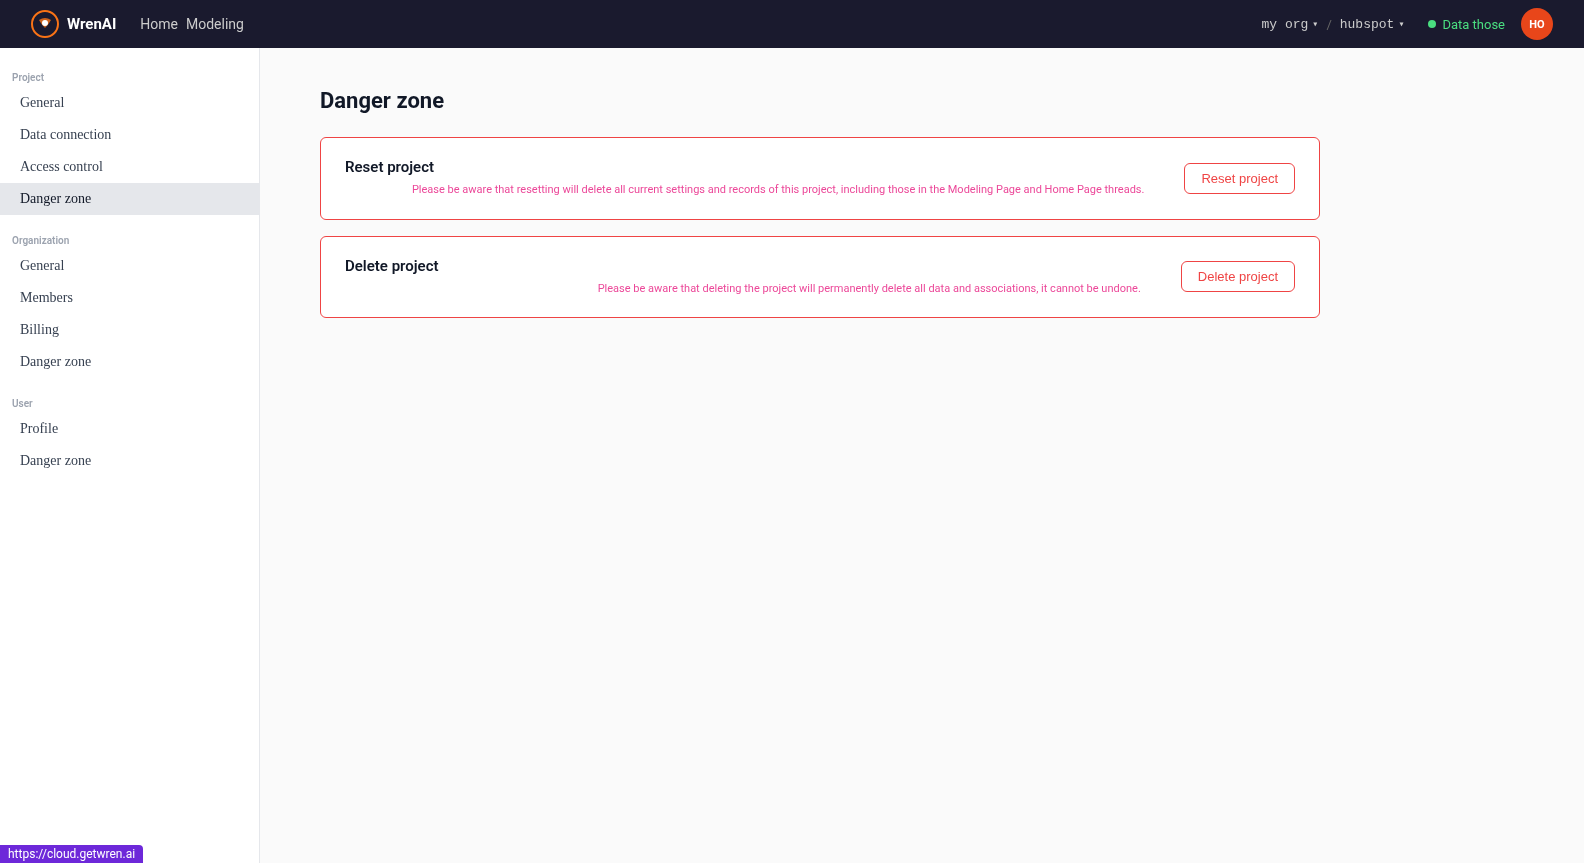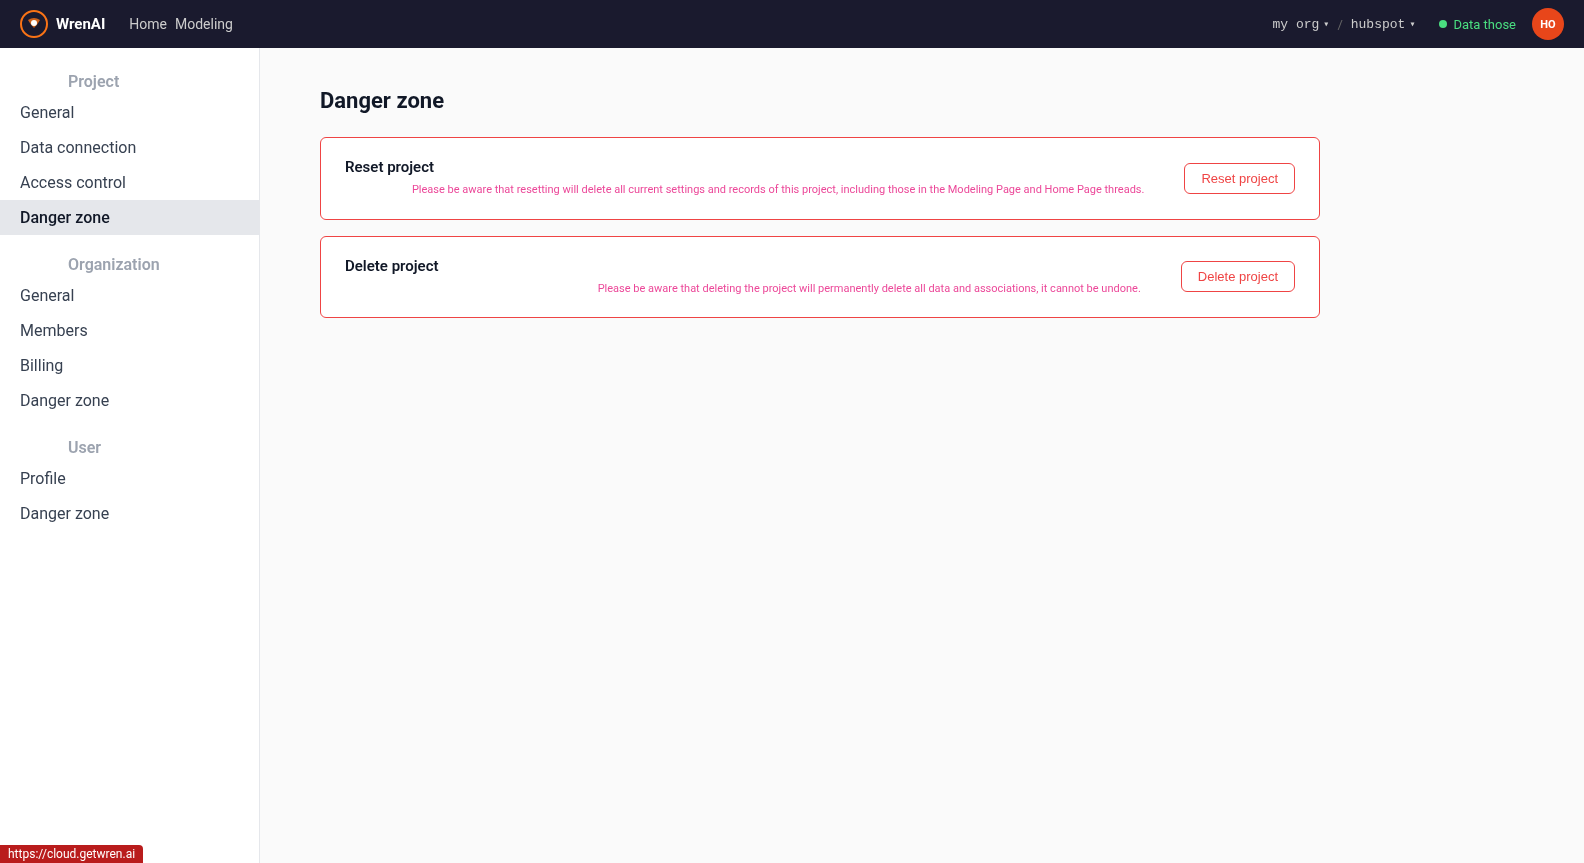--- a/index.html
+++ b/index.html
@@ -2,43 +2,43 @@
 <html><head>
   <meta charset="utf-8">
   <style>
     * { box-sizing: border-box; margin: 0; padding: 0; }
     body { font-family: -apple-system, BlinkMacSystemFont, 'Segoe UI', Roboto, sans-serif; background: #f5f5f5; height: 863px; overflow: hidden; }
 
     
     .topnav {
       display: flex; align-items: center;
       background: #1a1a2e; color: #fff;
-      height: 48px; padding: 0 20px;
+      height: 48px; padding: 0 31px;
       gap: 24px;
     }
     .topnav-logo { display: flex; align-items: center; gap: 8px; font-weight: 700; font-size: 15px; color: #fff; text-decoration: none; }
     .logo-icon { width: 28px; height: 28px; }
     .topnav-links { display: flex; gap: 8px; }
     .topnav-link { color: #ccc; font-size: 14px; cursor: pointer; text-decoration: none; }
     .topnav-center { display: flex; align-items: center; gap: 8px; margin-left: auto; font-size: 13px; color: #ccc; }
     .topnav-center .org { cursor: pointer; display: flex; align-items: center; gap: 4px; font-family: Liberation Mono, monospace; }
     .topnav-center .separator { color: #666; }
     .topnav-center .chevron { font-size: 10px; }
     .topnav-right { display: flex; align-items: center; gap: 16px; }
     .data-synced { display: flex; align-items: center; gap: 6px; font-size: 13px; color: #4ade80; }
     .sync-dot { width: 8px; height: 8px; border-radius: 50%; background: #4ade80; }
     .avatar { width: 32px; height: 32px; border-radius: 50%; background: #e8461a; color: #fff; display: flex; align-items: center; justify-content: center; font-size: 11px; font-weight: 700; cursor: pointer; }
 
     
     .layout { display: flex; height: calc(863px - 48px); }
 
     
     .sidebar { width: 260px; background: #fff; border-right: 1px solid #e5e7eb; padding: 16px 0; flex-shrink: 0; overflow-y: auto; }
-    .sidebar-section-label { font-size: 16px; color: #9ca3af; font-weight: 600; text-transform: none; padding: 8px 20px 4px; letter-spacing: 0; margin-left: 48px; }
-    .sidebar-item { padding: 8px 20px; font-size: 16px; color: #374151; cursor: pointer; border-radius: 0; }
+    .sidebar-section-label { font-size: 10px; color: #9ca3af; font-weight: 600; text-transform: none; padding: 8px 12px 4px; letter-spacing: 0; }
+    .sidebar-item { padding: 8px 20px; font-size: 14px; color: #374151; cursor: pointer; border-radius: 0; font-family: Liberation Serif, serif; }
     .sidebar-item.active { background: #e5e7eb; font-weight: 500; color: #111827; }
 
     
     .main { flex: 1; padding: 40px 60px; overflow-y: auto; background: #fafafa; }
     .page-title { font-size: 22px; font-weight: 700; color: #111827; margin-bottom: 24px; }
 
     
     .danger-card {
       background: #fff;
       border: 1.5px solid #ef4444;
@@ -63,21 +63,21 @@
       cursor: pointer;
       white-space: nowrap;
       flex-shrink: 0;
       align-self: center;
     }
 
     
     .statusbar {
       position: fixed;
       bottom: 0; left: 0;
-      background: #b91c1c;
+      background: #6d28d9;
       color: #fff;
       font-size: 12px;
       padding: 2px 8px;
       border-radius: 0 4px 0 0;
     }
   </style>
 </head>
 <body>
 
 <nav class="topnav">

